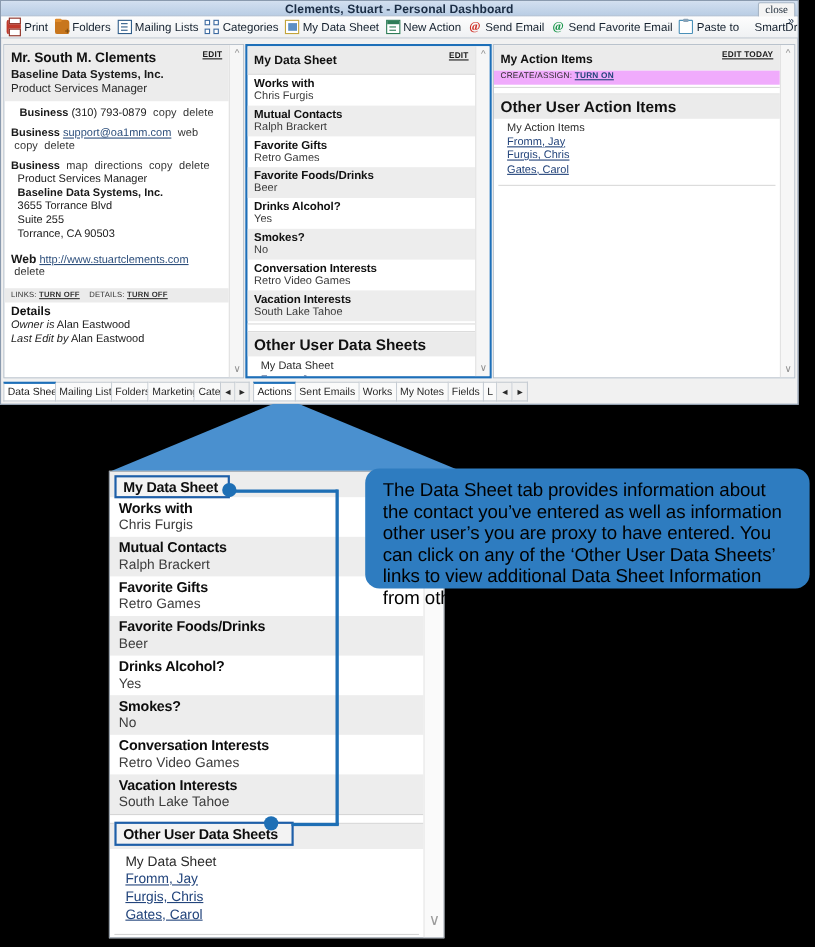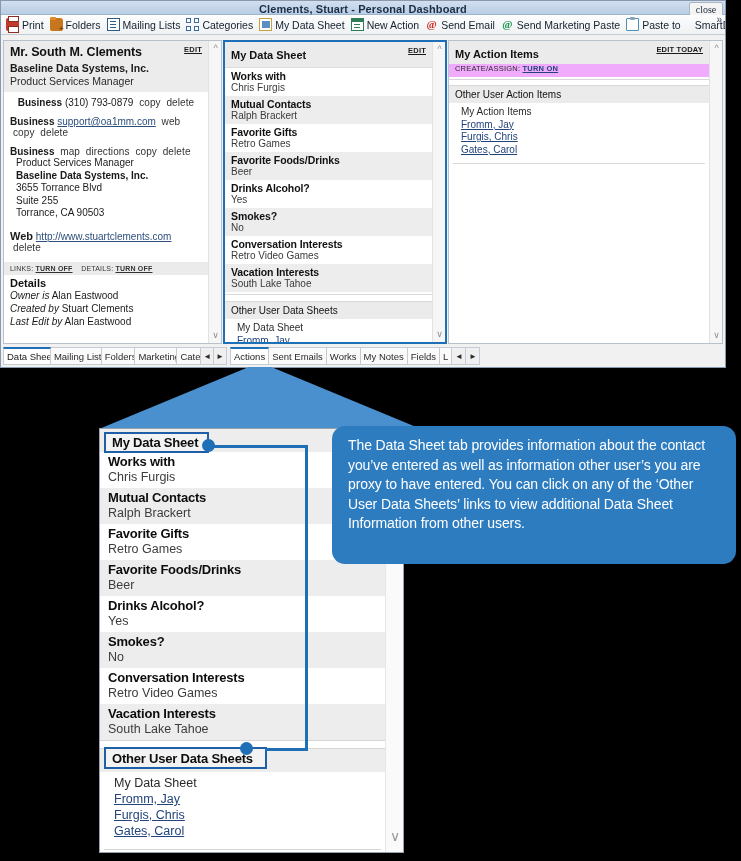--- a/index.html
+++ b/index.html
@@ -109,21 +109,21 @@
   .det-line i { font-style: italic; }
 
   
   .ds-head { background: #ebebeb; padding: 3px 6px 4px 6px; position: relative; border-bottom: 1px solid #dcdcdc; }
   .ds-head .t { font-size: 11px; font-weight: bold; color: #111; }
   .ds-row { padding: 2px 6px 3px 6px; }
   .ds-row.alt { background: #ededed; }
   .ds-row .k { font-size: 10.5px; font-weight: bold; color: #111; letter-spacing: -.1px; }
   .ds-row .v { font-size: 10px; color: #3a3a3a; margin-top: 0px; }
   .ds-gap { height: 8px; background: #fff; border-top: 1px solid #d9d9d9; border-bottom: 1px solid #d9d9d9; margin-top: 2px; }
-  .ds-sub { background: #ebebeb; padding: 3px 6px; font-size: 10px; font-weight: normal; color: #111; }
+  .ds-sub { background: #ebebeb; padding: 3px 6px; font-size: 14px; font-weight: bold; color: #111; }
   .ds-links { padding: 3px 6px 3px 12px; }
   .ds-links div { font-size: 10px; color: #2a2a2a; line-height: 12.5px; }
   .ds-links a { color: #22437a; text-decoration: underline; }
   .ds-end { border-top: 1px solid #d9d9d9; margin: 4px 4px 0 4px; }
 
   
   .ai-head { background: #ebebeb; padding: 3px 6px 2px 6px; position: relative; }
   .ai-head .t { font-size: 11px; font-weight: bold; color: #111; }
   .ai-create { background: #f0abfc; padding: 0 6px 4px 6px; font-size: 7.5px; color: #2a2a2a; letter-spacing: .2px; }
   .ai-create u { color: #22437a; font-weight: bold; }
@@ -178,24 +178,24 @@
   }
   #hl-mds { left: 4px; top: 3px; width: 105px; height: 21px; }
   #hl-ouds { left: 4px; top: 318px; width: 163px; height: 22px; }
 
   
   .lead { position: absolute; background: #1e6fb5; }
   .dot { position: absolute; width: 13px; height: 13px; border-radius: 50%; background: #1e6fb5; }
 
   
   #callout {
-    position: absolute; left: 332px; top: 426px; width: 404px; height: 138px;
-    background: #2e7cc0; border-radius: 13px; color: #ffffff;
+    position: absolute; left: 332px; top: 426px; width: 404px; height: 109px;
+    background: #2e7cc0; border-radius: 13px; color: #000000;
     padding: 10px 14px 10px 16px;
-    font-size: 14px; line-height: 19.6px; letter-spacing: -.1px;
+    font-size: 17px; line-height: 19.6px; letter-spacing: -.1px;
   }
 </style>
 </head>
 <body>
 
 <div id="root">
 
   <div id="app-window">
 
     <div id="title-bar">
@@ -232,21 +232,21 @@
       <div class="tb-item">
         <span class="tbico ic-cal"></span>
         <span class="lbl">New Action</span>
       </div>
       <div class="tb-item">
         <span class="tbico ic-at-red">@</span>
         <span class="lbl">Send Email</span>
       </div>
       <div class="tb-item">
         <span class="tbico ic-at-green">@</span>
-        <span class="lbl">Send Marketing Paste</span>
+        <span class="lbl">Send Favorite Email</span>
       </div>
       <div class="tb-item">
         <span class="tbico ic-paste"></span>
         <span class="lbl">Paste to</span>
       </div>
       <div class="tb-sep"></div>
       <div class="tb-item">
         <span class="lbl" style="margin-left:0">SmartDrop</span>
       </div>
 
@@ -303,24 +303,20 @@
             <u>TURN OFF</u>
             &nbsp;&nbsp;
             <span>DETAILS:</span>
             <u>TURN OFF</u>
           </div>
 
           <div class="det-title">Details</div>
           <div class="det-line">
             <i>Owner is</i>
             <span>Alan Eastwood</span>
-          </div>
-          <div class="det-line">
-            <i>Created by</i>
-            <span>Stuart Clements</span>
           </div>
           <div class="det-line">
             <i>Last Edit by</i>
             <span>Alan Eastwood</span>
           </div>
           <div class="det-line">
             
             
           </div>
         </div>

